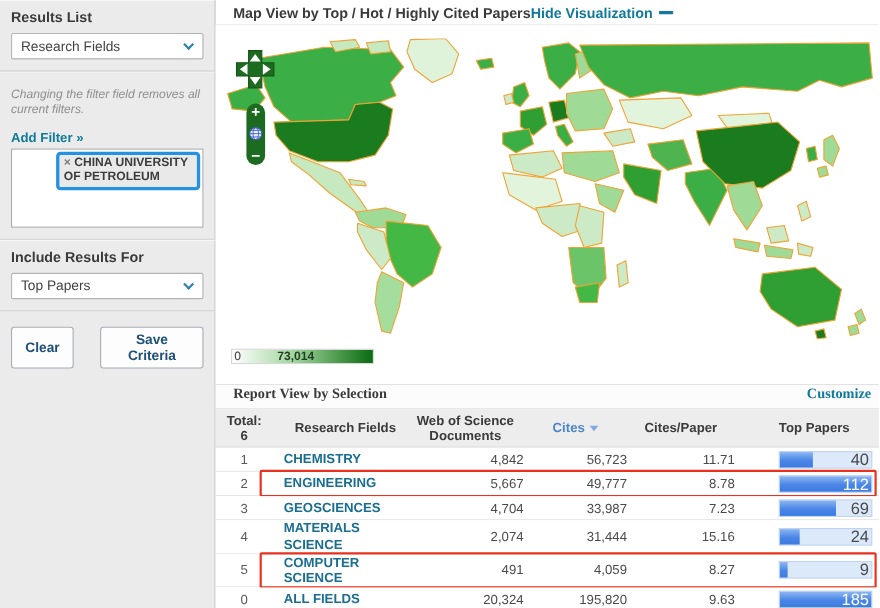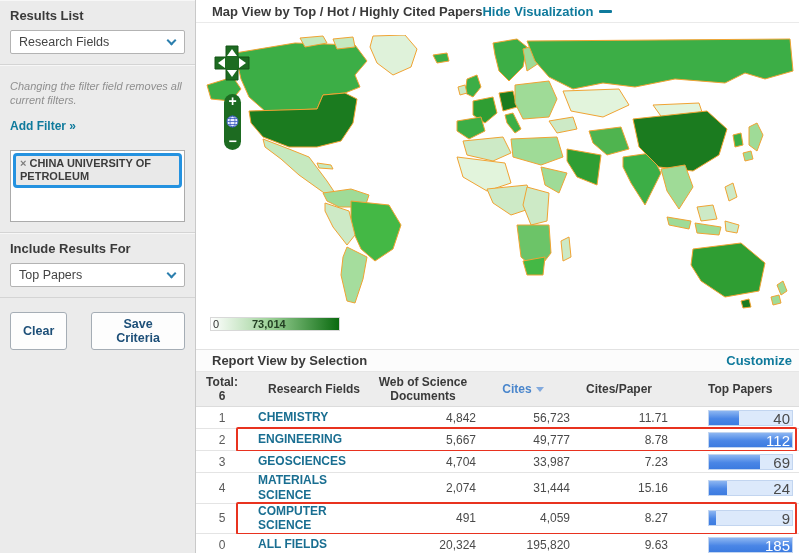--- a/index.html
+++ b/index.html
@@ -11,22 +11,22 @@
   .sidebar { width:196px; height:553px; background:#ebebeb; border-right:1px solid #c9c9c9; }
   .sec { padding:8px 10px 10px 10px; border-bottom:1px solid #d4d4d4; box-shadow:0 1px 0 #f7f7f7 inset; }
   .sec h3 { font-size:13px; font-weight:bold; color:#3a3a3a; }
   .select { position:relative; margin-top:7px; height:24px; background:#fff; border:1px solid #b3b3b3;
             border-radius:2px; font-size:12.5px; color:#444; line-height:22px; padding-left:8px; cursor:pointer; }
   .select .chev { position:absolute; right:9px; top:6px; width:7px; height:7px;
                   border-right:2px solid #2c7fae; border-bottom:2px solid #2c7fae; transform:rotate(45deg); }
   .help { display:inline-block; width:14px; height:14px; border-radius:50%; background:#0e6f96; color:#fff;
           font-size:10px; font-weight:bold; text-align:center; line-height:14px; margin-left:4px; vertical-align:1px; cursor:pointer; }
   .note { font-size:11px; font-style:italic; color:#8f8f8f; line-height:1.3; margin:6px 0 8px 0; }
-  .addfilter { display:inline-block; font-size:12px; font-weight:bold; color:#0f7a9c; text-decoration:none; cursor:pointer; margin-bottom:17px; }
-  .filterbox { background:#fff; border:1px solid #ababab; height:72px; overflow:hidden; }
+  .addfilter { display:inline-block; font-size:12px; font-weight:bold; color:#0f7a9c; text-decoration:none; cursor:pointer; margin-bottom:3px; }
+  .filterbox { background:#fff; border:1px solid #ababab; height:72px; overflow:hidden;padding-left:38px; }
   .filteritem { margin:2px; background:#e9e9e9; border:3px solid #2492e0; border-radius:4px;
                 padding:1px 4px; font-size:11px; font-weight:bold; color:#3c3c3c; line-height:1.25; cursor:pointer; }
   .filteritem .x { color:#7d7d7d; margin-right:3px; font-weight:bold; cursor:pointer; }
   .btnrow { display:flex; gap:24px; padding:14px 10px; border-bottom:none; }
   .btn { background:#fdfdfd; border:1px solid #a5adb5; border-radius:3px; color:#1d4f78; font-weight:bold;
          font-size:12.5px; padding:4px 12px; cursor:pointer; font-family:"Liberation Sans",sans-serif; }
 
   
   .main { position:relative; width:603px; height:553px; }
   .map-header { height:23px; display:flex; align-items:center; 
@@ -45,22 +45,22 @@
              border-radius:9px; display:flex; flex-direction:column; align-items:center;
              justify-content:space-between; padding:1px 0 3px 0; cursor:pointer; }
   .zoombar .zi,.zoombar .zo { color:#fff; font-size:14px; font-weight:bold; line-height:12px; }
   .legend { position:absolute; left:14px; top:294px; width:130px; height:14px; }
   .legend-bar { width:130px; height:14px; background:linear-gradient(to right,#ffffff,#9fd39a 45%,#0a6b0f);
                 border:1px solid #d8d8d8; }
   .legend .lmin { position:absolute; left:3px; top:1px; font-size:11px; color:#333; }
   .legend .lmax { position:absolute; left:42px; top:1px; font-size:11px; font-weight:bold; color:#233f23; }
 
   
-  .report-band { height:23px; display:flex; align-items:center; justify-content:space-between;
-                 padding:0 7px 0 16px; border-top:1px solid #e2e2e2; border-bottom:1px solid #e6e6e6; background:#fcfcfc; }
+  .report-band { height:23px; display:flex; justify-content:space-between;
+                 padding:0 7px 0 16px; border-top:1px solid #e2e2e2; border-bottom:1px solid #e6e6e6; background:#fcfcfc;font-family:Liberation Serif, serif; }
   .report-band .rtitle { font-size:13px; font-weight:bold; color:#3a3a3a; }
   .customize { color:#0f7a9c; font-size:13px; font-weight:bold; text-decoration:none; cursor:pointer; }
 
   
   .thead { display:flex; align-items:center; height:35px; background:#ededed; border-bottom:1px solid #dcdcdc;
            font-size:12px; font-weight:bold; color:#3a3a3a; }
   .c { flex:none; }
   .c.rank { width:52px; text-align:center; }
   .c.field { width:112px; margin-left:10px; }
   .c.docs { width:106px; text-align:right; }

